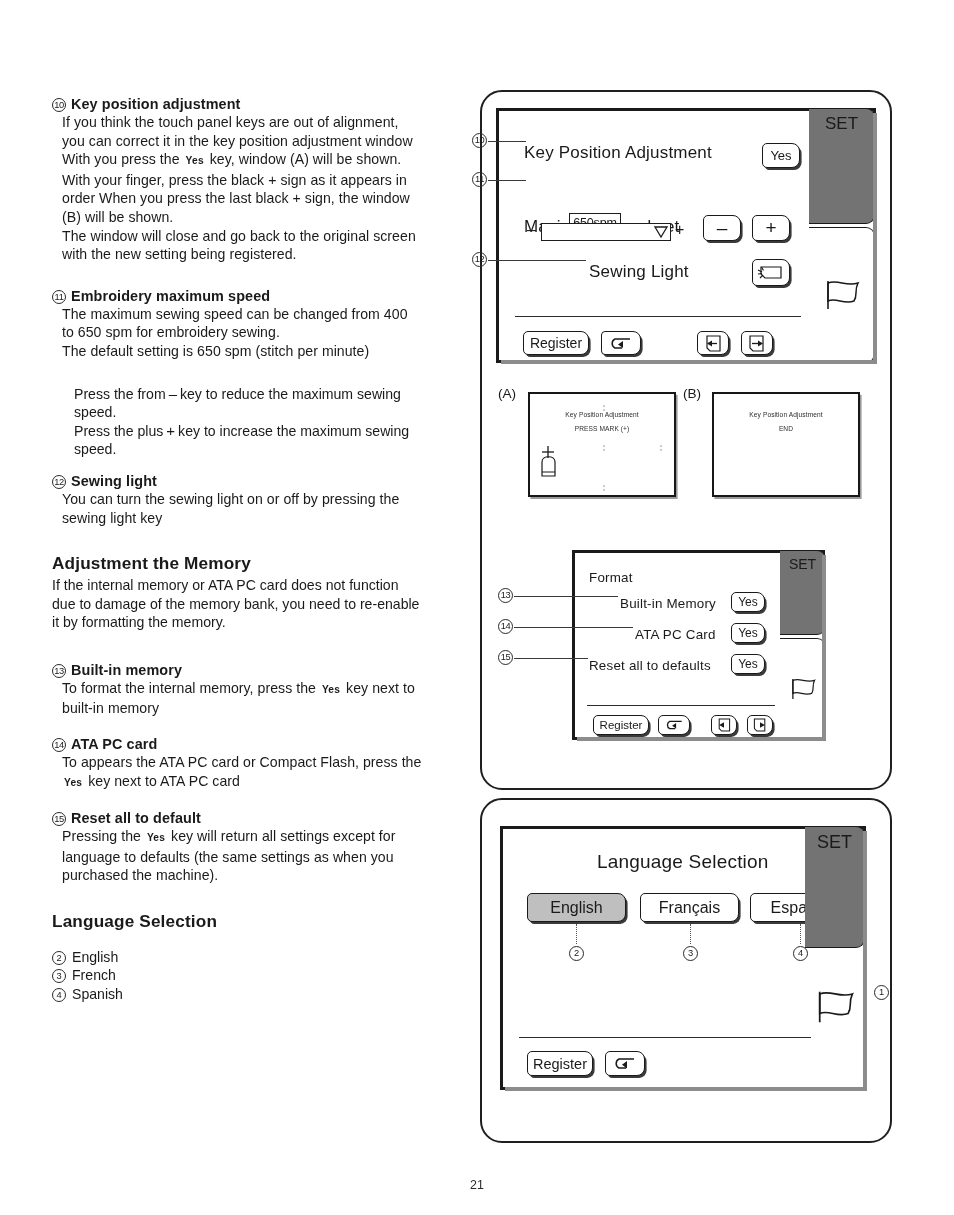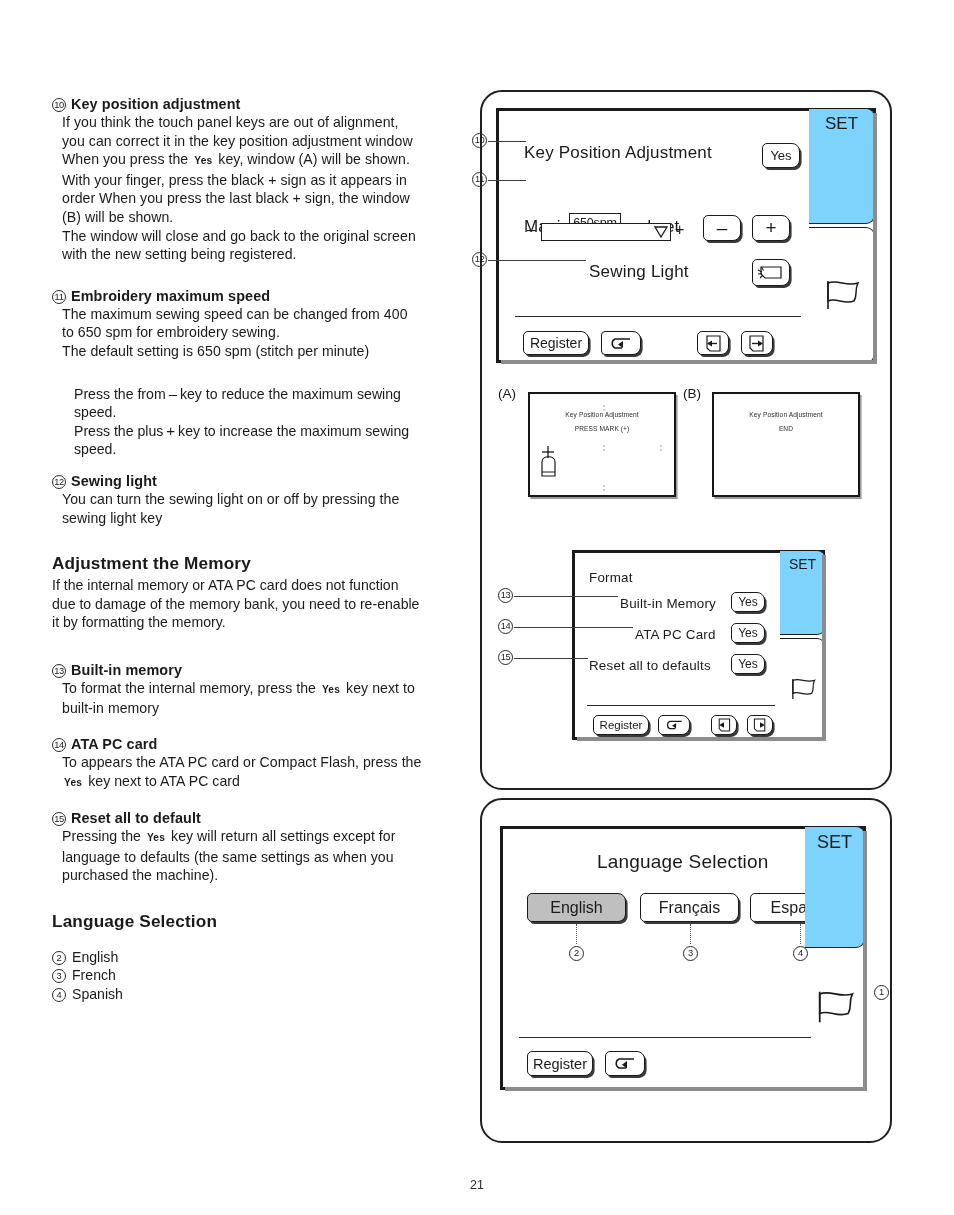--- a/index.html
+++ b/index.html
@@ -169,21 +169,21 @@
     border-left: 1.1px dotted #555;
   }
 
   
   .settab {
     position: absolute;
     box-sizing: border-box;
     border: 1.6px solid #1a1a1a;
     border-left: none;
     border-radius: 0 9px 9px 0;
-    background: #7dd3fc;
+    background: #737373;
     display: flex;
     align-items: flex-start;
     justify-content: center;
     font-size: 17px;
     padding-top: 5px;
   }
   .flagtab {
     position: absolute;
     box-sizing: border-box;
     border: 1.6px solid #1a1a1a;
@@ -257,21 +257,21 @@
 <div class="left-col">
 
   <div class="item-block">
     <div class="item-head">
       <span class="num"><span class="circnum">10</span></span>
       <span>Key position adjustment</span>
     </div>
     <div class="item-body">
       <div>If you think the touch panel keys are out of alignment,</div>
       <div>you can correct it in the key position adjustment window</div>
-      <div><span>When you press the </span><span class="yeskey">Yes</span><span> key, window (A) will be shown.</span></div>
+      <div><span>With you press the </span><span class="yeskey">Yes</span><span> key, window (A) will be shown.</span></div>
       <div>With your finger, press the black + sign as it appears in</div>
       <div>order When you press the last black + sign, the window</div>
       <div>(B) will be shown.</div>
       <div>The window will close and go back to the original screen</div>
       <div>with the new setting being registered.</div>
     </div>
   </div>
 
   <div class="gap-m"></div>
 

